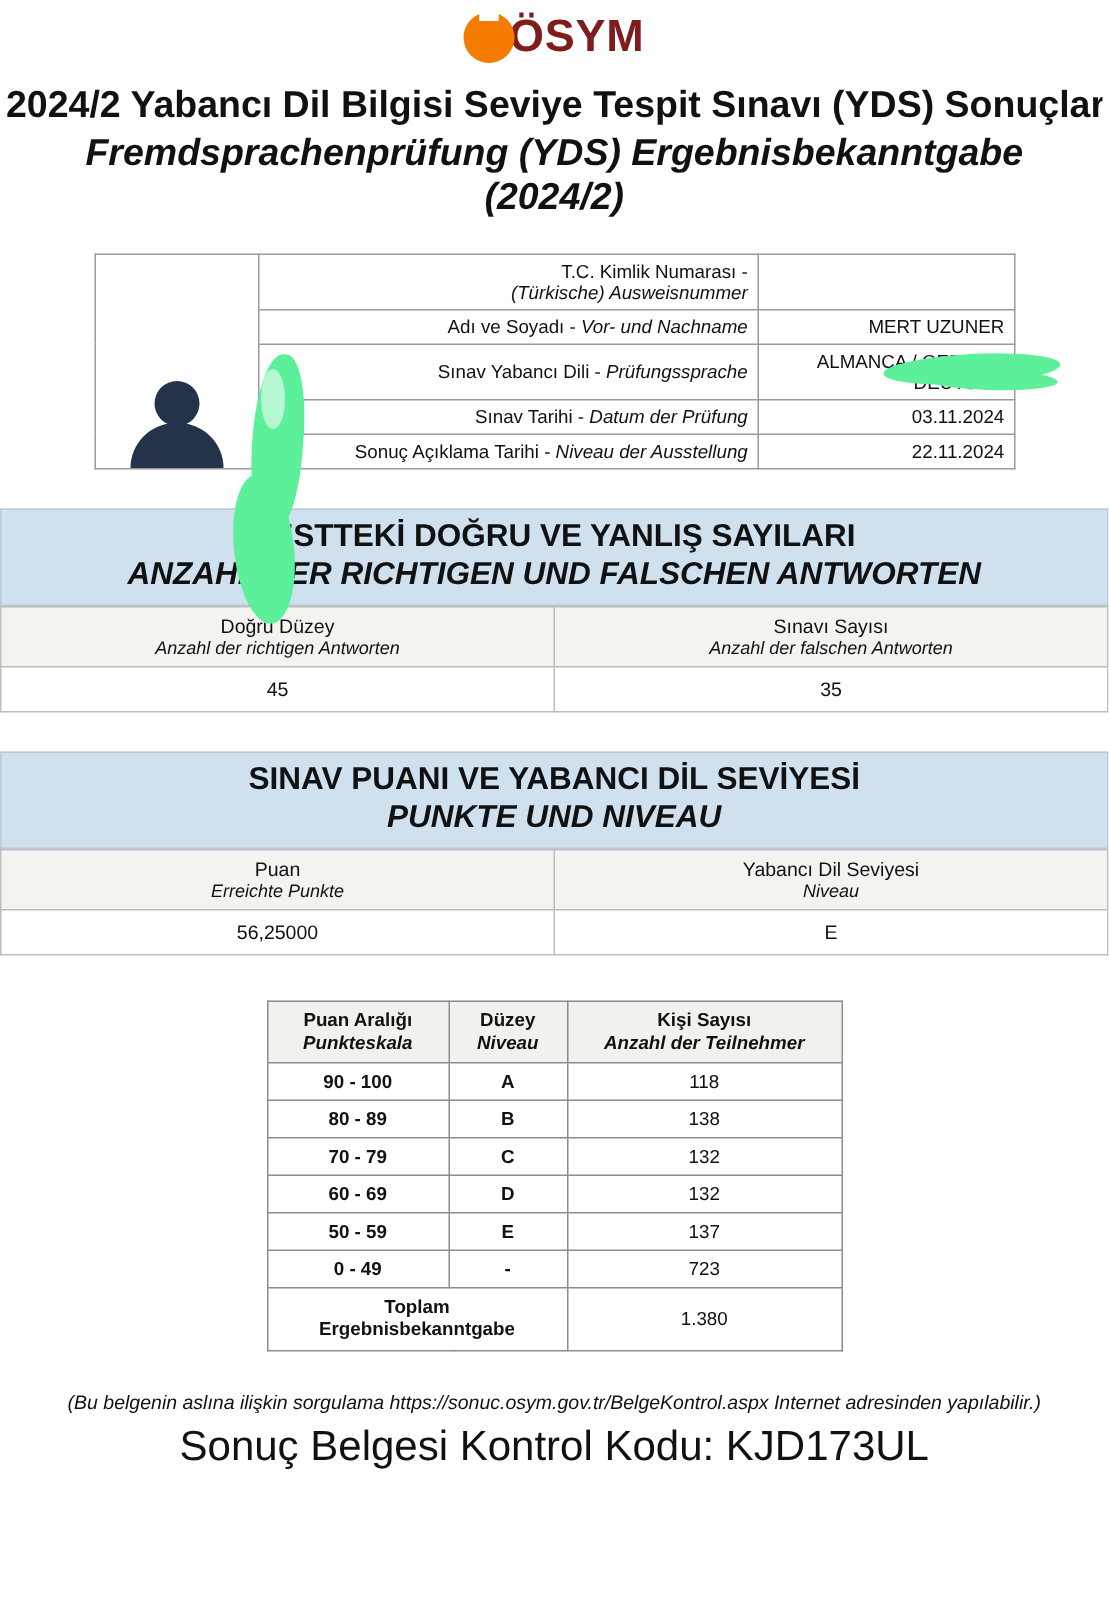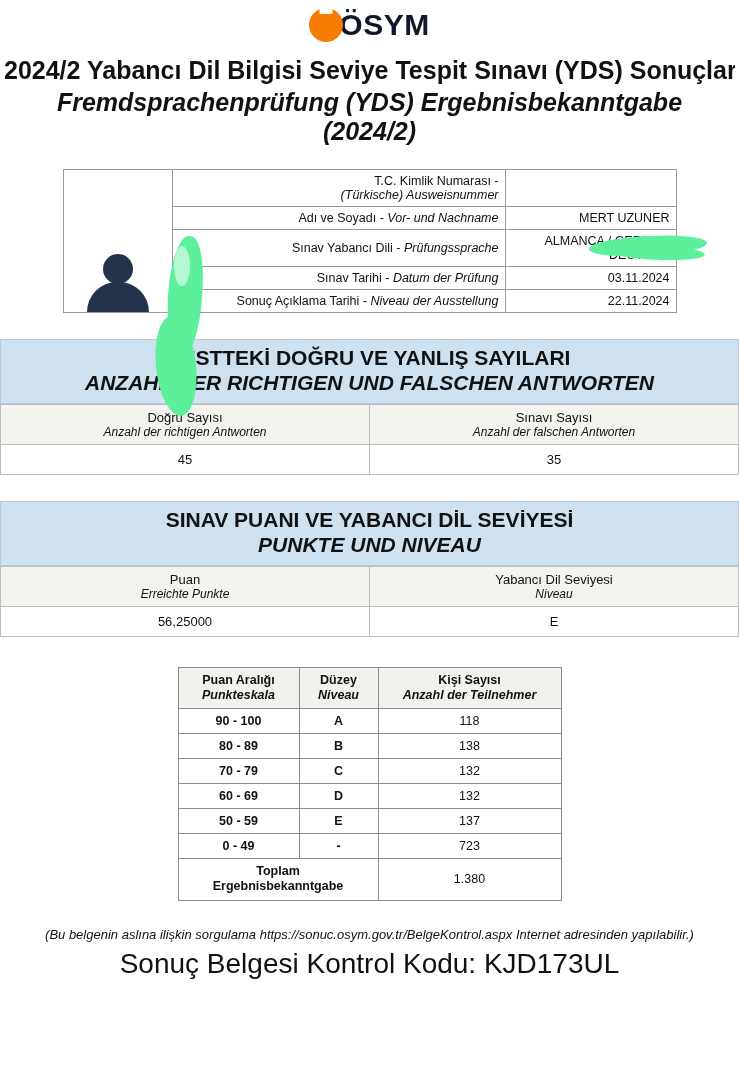--- a/index.html
+++ b/index.html
@@ -39,21 +39,21 @@
     top: -3px;
     transform: translateX(-50%);
     width: 13px;
     height: 9px;
     background: #ffffff;
   }
   .logo-text {
     font-size: 30px;
     font-weight: bold;
     letter-spacing: 0.5px;
-    color: #0f172a;
+    color: #7f1d1d;
     margin-left: -6px;
     text-align: right;
   }
 
   
   .titles {
     text-align: center;
     margin-top: 14px;
     padding: 0 4px;
   }
@@ -340,21 +340,21 @@
 
 <div class="section">
   <div class="section-header">
     <span class="hd-tr">TESTTEKİ DOĞRU VE YANLIŞ SAYILARI</span>
     <span class="hd-de">ANZAHL DER RICHTIGEN UND FALSCHEN ANTWORTEN</span>
   </div>
   <table class="two-col">
     <tbody>
         <tr>
       <td class="head">
-        <span class="t1">Doğru Sayısı</span>
+        <span class="t1">Doğru Düzey</span>
         <span class="t2">Anzahl der richtigen Antworten</span>
       </td>
       <td class="head">
         <span class="t1">Sınavı Sayısı</span>
         <span class="t2">Anzahl der falschen Antworten</span>
       </td>
     </tr>
     <tr>
       <td class="val">45</td>
       <td class="val">35</td>

